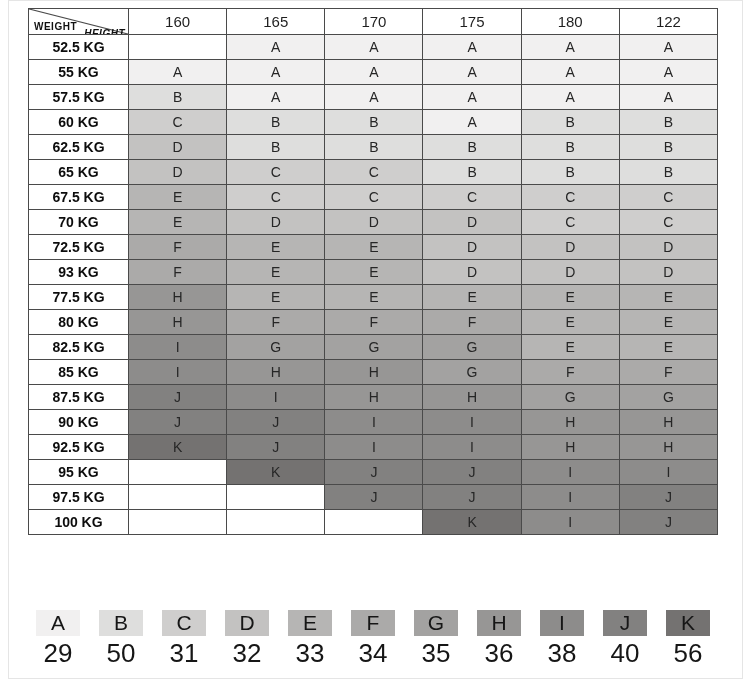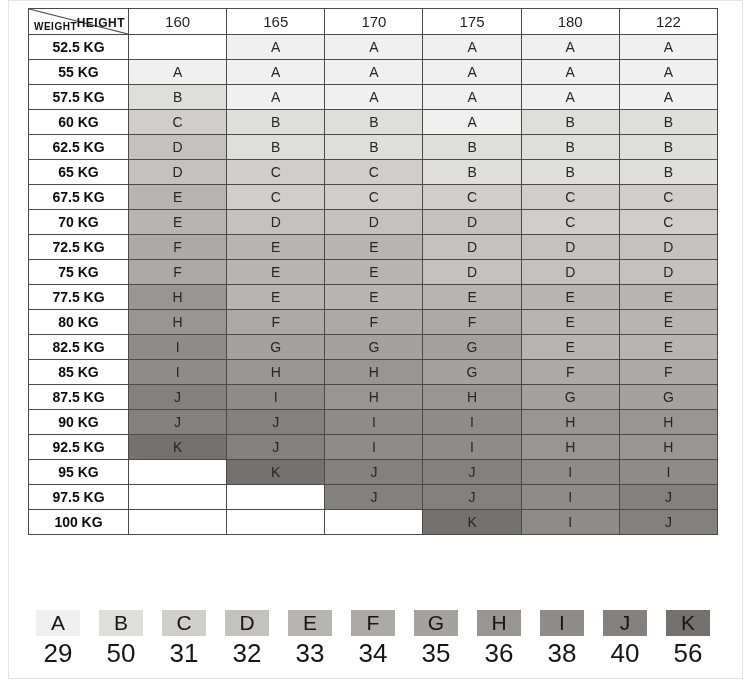--- a/index.html
+++ b/index.html
@@ -55,25 +55,26 @@
   }
   .corner-line {
     position: absolute;
     left: 0; top: 0;
     width: 100%; height: 100%;
     display: block;
   }
   .corner-line line { stroke: #4a4a4a; stroke-width: 1.2; }
   .corner-height {
     position: absolute;
-    top: 7px; right: 3px;
-    font-size: 12px;
+    top: 19px; right: 3px;
+    font-size: 10px;
     font-weight: bold;
     color: #111;
     letter-spacing: 0.5px;
+    font-style: italic;
   }
   .corner-weight {
     position: absolute;
     bottom: 2px; left: 5px;
     font-size: 10px;
     font-weight: bold;
     color: #111;
     letter-spacing: 0.5px;
   }
   .legend {
@@ -211,21 +212,21 @@
       <tr>
         <th class="w-label">72.5 KG</th>
         <td style="background: rgb(171, 170, 169);">F</td>
         <td style="background: rgb(182, 181, 180);">E</td>
         <td style="background: rgb(182, 181, 180);">E</td>
         <td style="background: rgb(195, 194, 193);">D</td>
         <td style="background: rgb(195, 194, 193);">D</td>
         <td style="background: rgb(195, 194, 193);">D</td>
       </tr>
       <tr>
-        <th class="w-label">75 KG</th>
+        <th class="w-label">93 KG</th>
         <td style="background: rgb(171, 170, 169);">F</td>
         <td style="background: rgb(182, 181, 180);">E</td>
         <td style="background: rgb(182, 181, 180);">E</td>
         <td style="background: rgb(195, 194, 193);">D</td>
         <td style="background: rgb(195, 194, 193);">D</td>
         <td style="background: rgb(195, 194, 193);">D</td>
       </tr>
       <tr>
         <th class="w-label">77.5 KG</th>
         <td style="background: rgb(151, 150, 149);">H</td>

